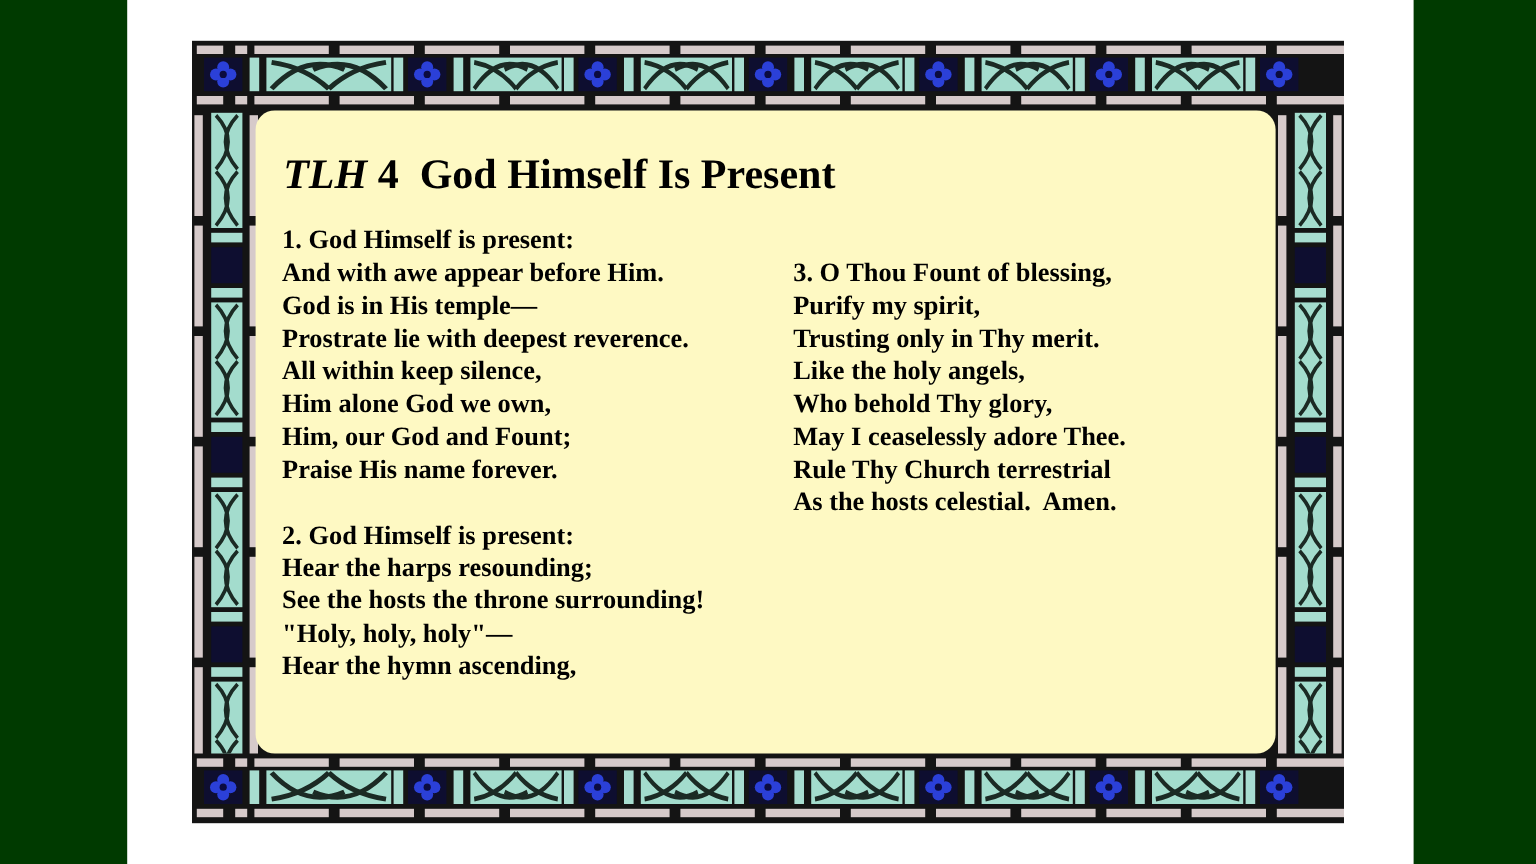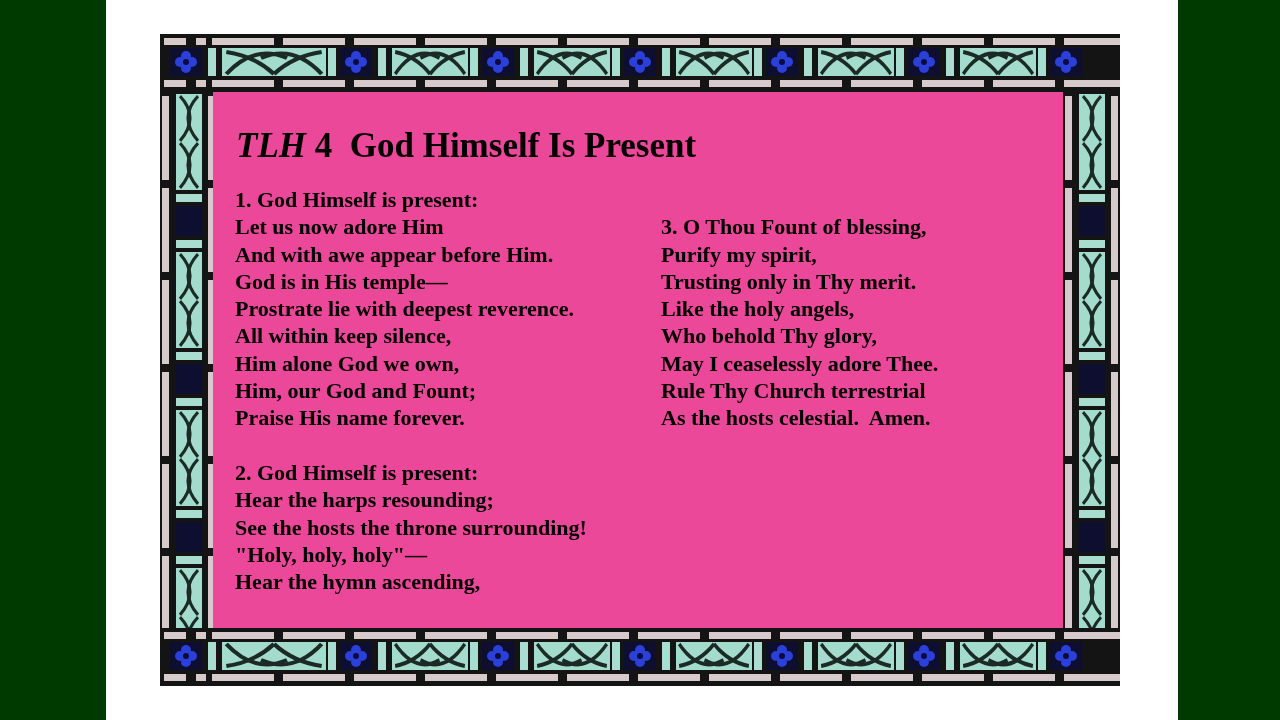--- a/index.html
+++ b/index.html
@@ -51,21 +51,22 @@
   .col.left { left: 0; }
   .col.right { left: 903px; }
   .vstrip { position: absolute; width: 7px; background: #d6caca; }
   .vcell { position: absolute; left: 16px; width: 26px; }
   .vleaf { background: #a3dccd; overflow: hidden; }
   .vbar { height: 8px; background: #a8ddd0; }
   .vflower { height: 30px; background: #0e0e30; display: flex; align-items: center; justify-content: center; }
 
   .panel {
     position: absolute; left: 213px; top: 92px; width: 850px; height: 536px;
-    background: #ec4899;
+    background: #fef9c3;
+    border-radius: 16px;
   }
   .title {
     position: absolute; left: 23px; top: 34px;
     font-size: 35px; font-weight: bold; color: #000; white-space: pre;
   }
   .title .abbr { font-style: italic; }
   .verse-col { position: absolute; top: 94px; }
   .verse-col.left { left: 22px; }
   .verse-col.right { left: 448px; }
   .line {
@@ -529,21 +530,20 @@
           <path d="M22 46 Q2 66 22 88" fill="none" stroke="#1b2a24" stroke-width="3"></path>
         </svg></div>
     </div>
 
   <div class="panel" style="left:53px;top:58px;">
     <div class="title"><span class="abbr">TLH</span> <span>4</span>  <span>God Himself Is Present</span></div>
 
     <div class="verse-col left">
       <div>
         <div class="line">1. God Himself is present:</div>
-        <div class="line">Let us now adore Him</div>
         <div class="line">And with awe appear before Him.</div>
         <div class="line">God is in His temple—</div>
         <div class="line">Prostrate lie with deepest reverence.</div>
         <div class="line">All within keep silence,</div>
         <div class="line">Him alone God we own,</div>
         <div class="line">Him, our God and Fount;</div>
         <div class="line">Praise His name forever.</div>
       </div>
       <div class="gap"></div>
       <div>

